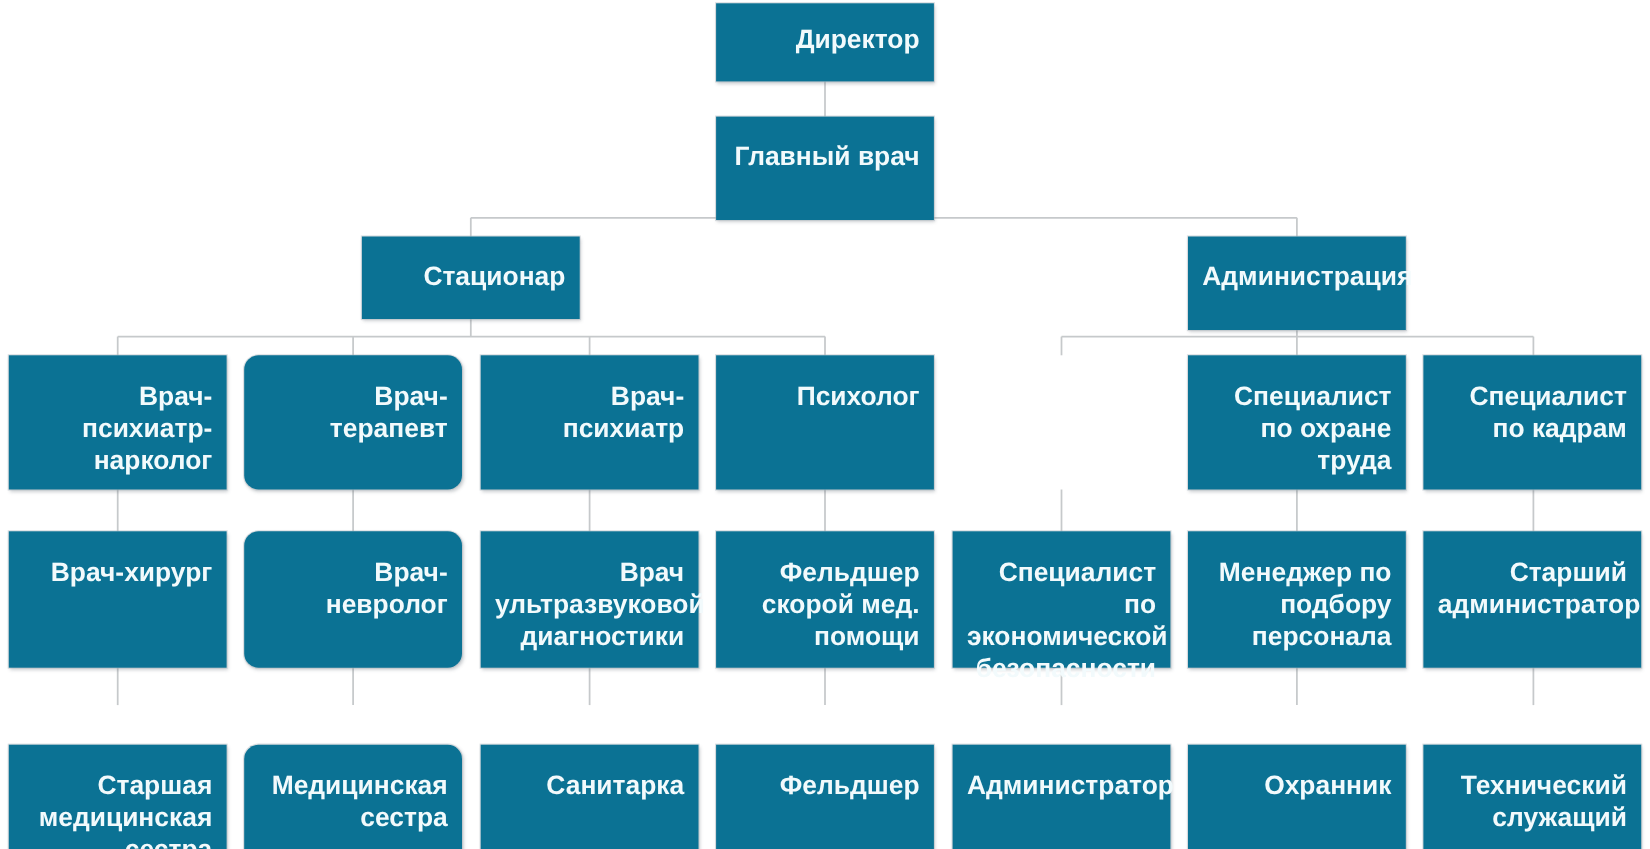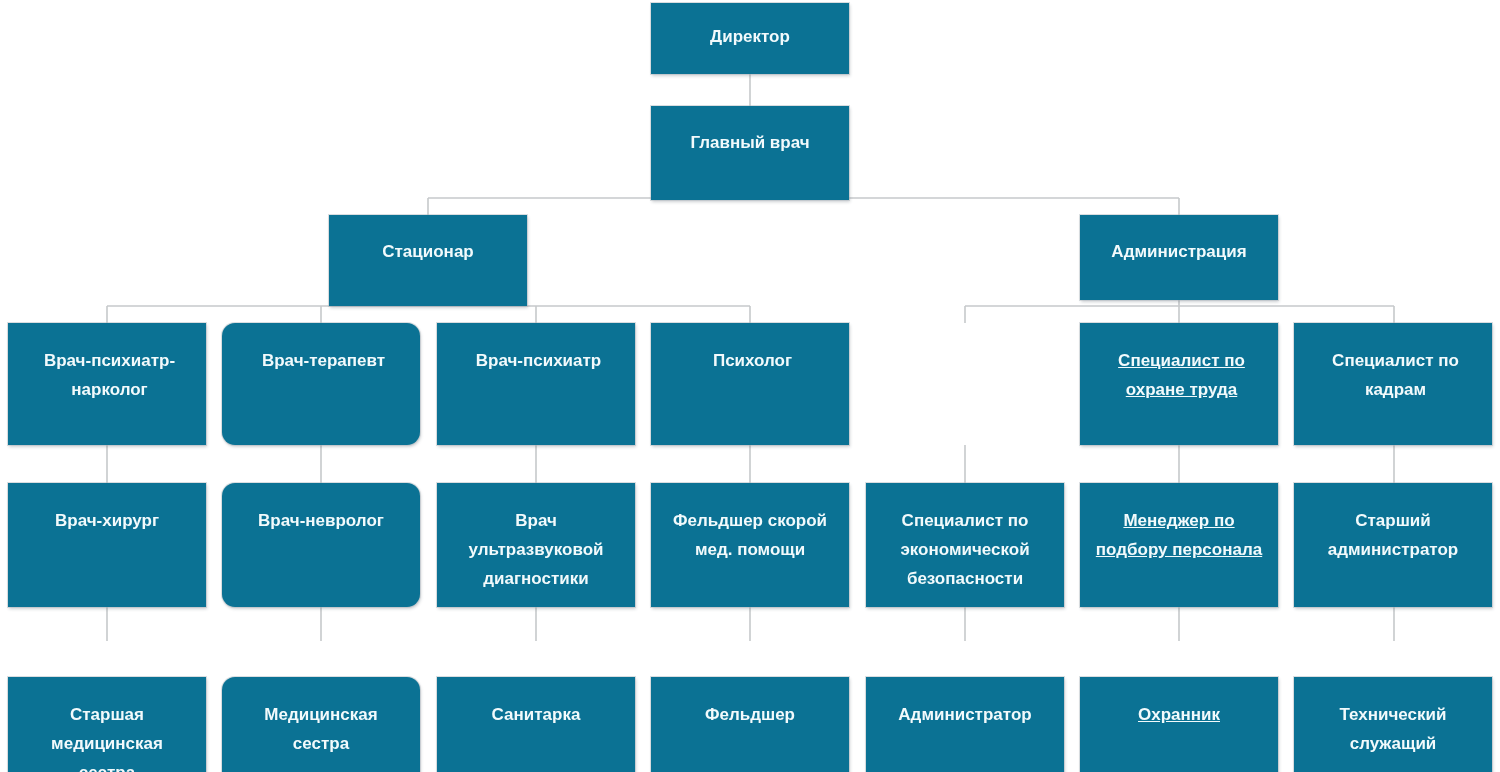--- a/index.html
+++ b/index.html
@@ -1,34 +1,34 @@
 <!DOCTYPE html>
 <html><head>
 <meta charset="utf-8">
 <style>
   html,body{margin:0;padding:0;background:#ffffff;}
   #canvas{position:relative;width:1500px;height:772px;background:#ffffff;overflow:hidden;
           font-family:"Liberation Sans",sans-serif;}
   #connector-layer{position:absolute;left:0;top:0;width:1500px;height:772px;}
   .node{position:absolute;box-sizing:border-box;width:198px;background:#0b7294;color:#f2fafc;
-        font-weight:700;font-size:17px;line-height:29px;text-align:center;
+        font-weight:700;font-size:24px;line-height:29px;text-align:right;
         padding:23px 13px 0 13px;
         box-shadow:0 0 0 1px rgba(175,185,190,.45), 1px 2px 3px rgba(90,100,110,.30);}
   
   .n-director{left:651px;top:3px;height:71px;padding-top:19px;}
   .n-chief{left:651px;top:106px;height:94px;padding-top:22px;}
-  .n-branch-left{left:329px;top:215px;height:91px;padding-top:22px;}
+  .n-branch-left{left:329px;top:215px;height:75px;padding-top:22px;}
   .n-branch-right{left:1080px;top:215px;height:85px;padding-top:22px;}
   
   .row-top{top:323px;height:122px;padding-left:18px;}
   .row-mid{top:483px;height:124px;}
   .row-bot{top:677px;height:146px;}
   
   .col-1{left:8px;}  .col-2{left:222px;border-radius:13px;} .col-3{left:437px;} .col-4{left:651px;}
-  .col-5{left:866px;}.col-6{left:1080px;text-decoration:underline;}.col-7{left:1294px;}
+  .col-5{left:866px;}.col-6{left:1080px;}.col-7{left:1294px;}
   .connector{stroke:#c6c9cb;stroke-width:1.6;fill:none;}
 </style>
 </head>
 <body>
 
 <div id="canvas">
 
   <svg id="connector-layer" viewBox="0 0 1500 772" xmlns="http://www.w3.org/2000/svg">
 
     <line class="connector" x1="750" y1="74" x2="750" y2="106"></line>

